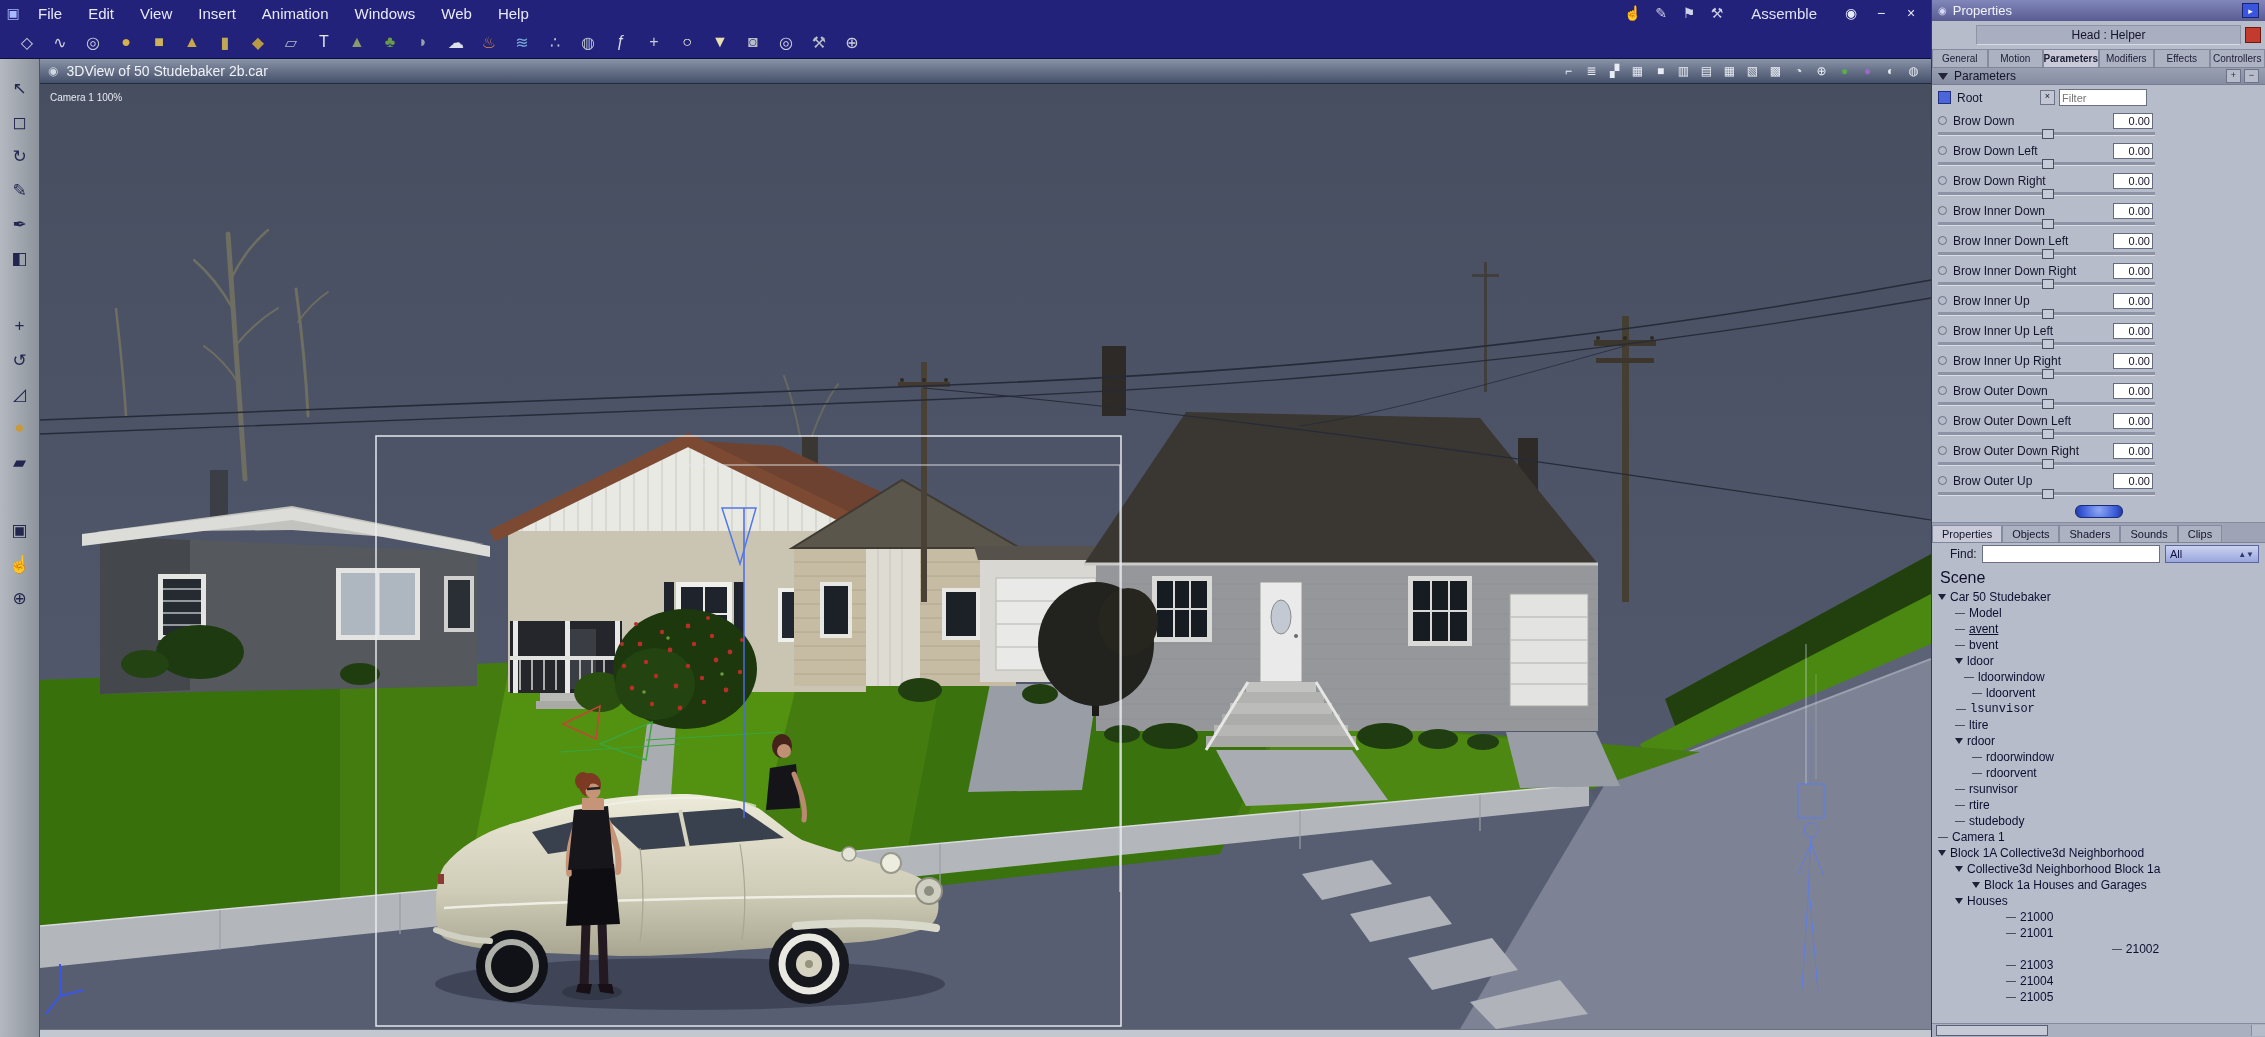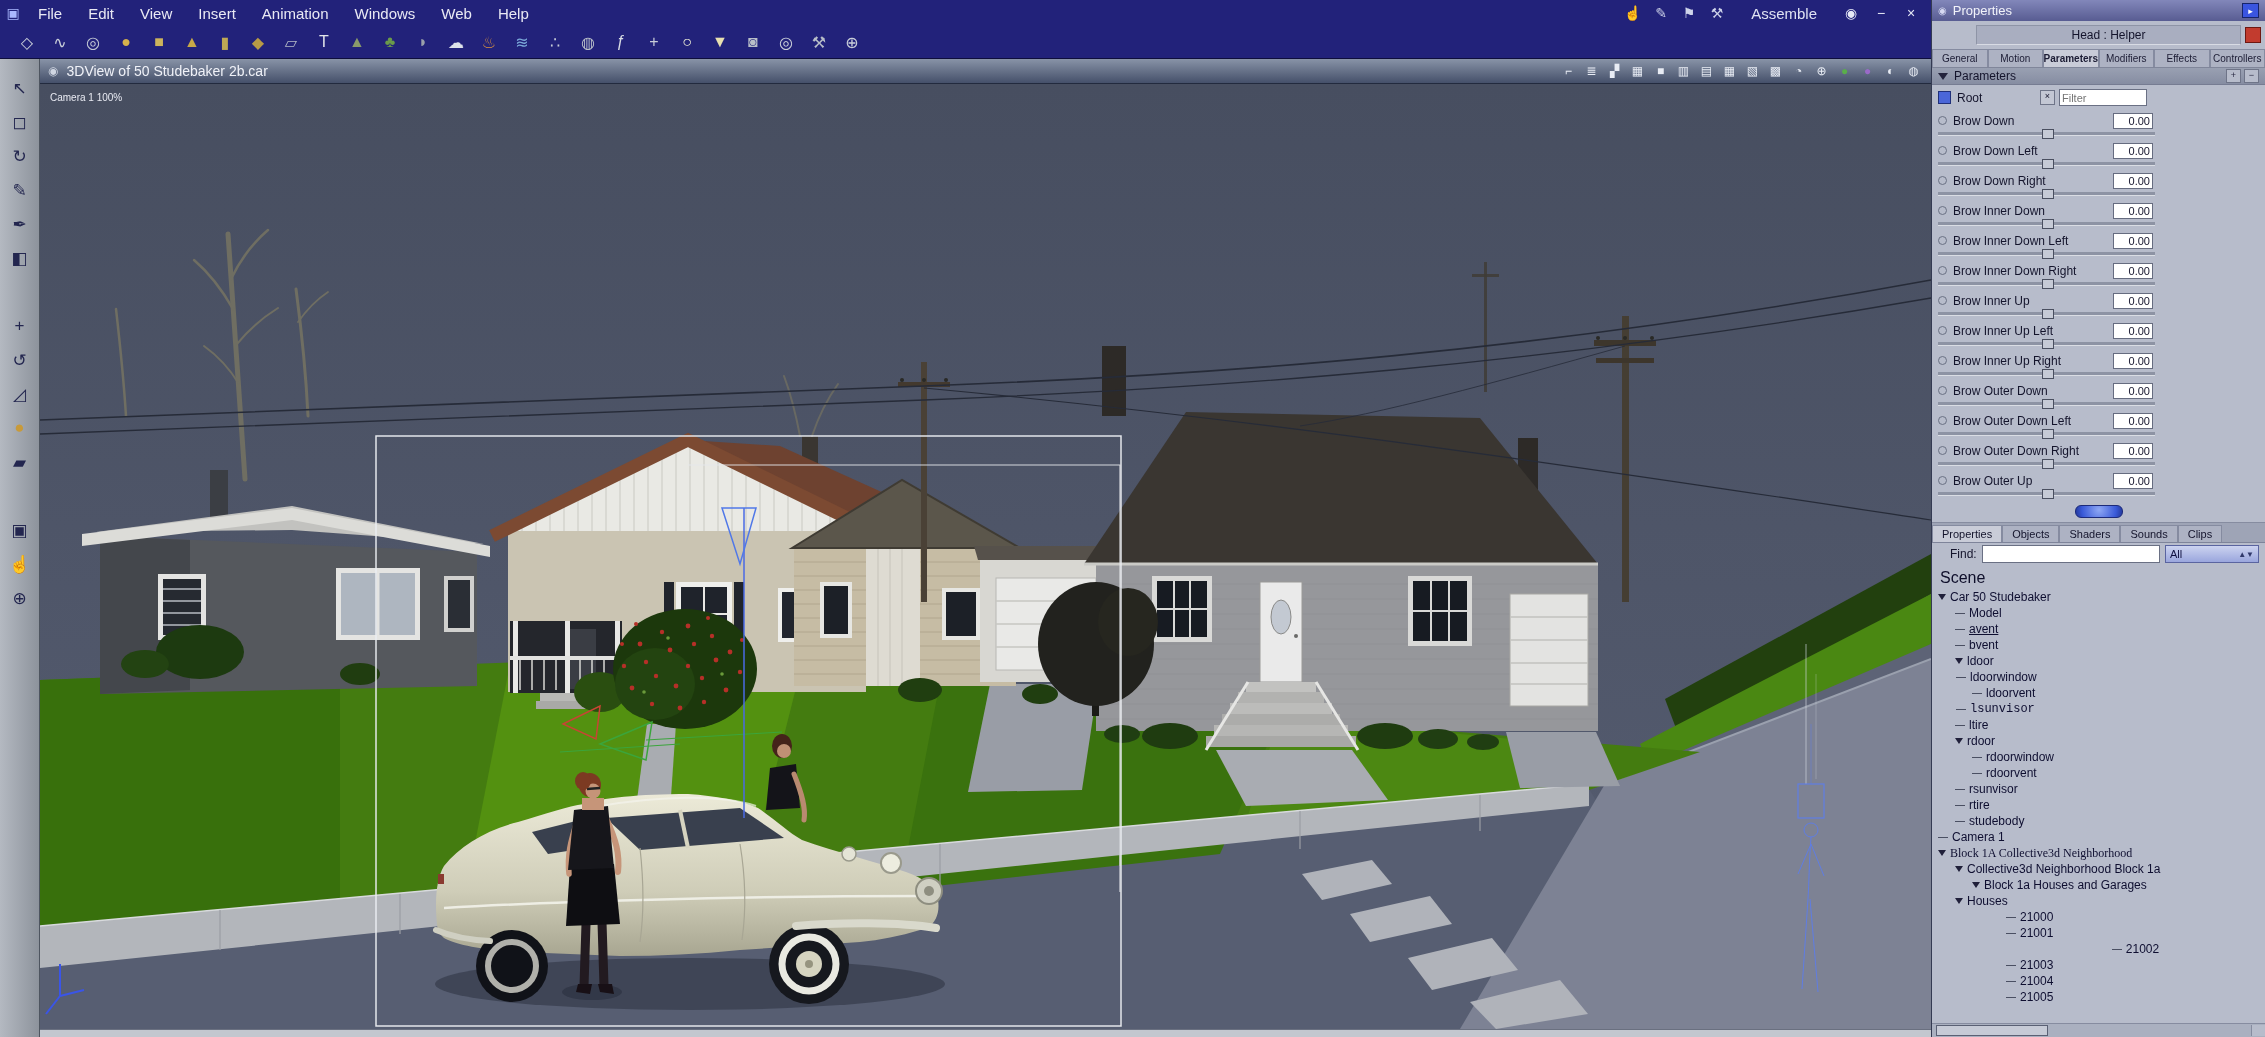--- a/index.html
+++ b/index.html
@@ -762,21 +762,21 @@
           <div class="tree-row" style="padding-left: 23px;">
             <span class="glyph"></span>
             <span class="t-label">bvent</span>
           </div>
 
           <div class="tree-row expander" style="padding-left: 23px;">
             <span class="glyph"></span>
             <span class="t-label">ldoor</span>
           </div>
 
-          <div class="tree-row" style="padding-left: 24px; text-align: center;">
+          <div class="tree-row" style="padding-left: 32px; text-align: center;">
             <span class="glyph"></span>
             <span class="t-label">ldoorwindow</span>
           </div>
 
           <div class="tree-row" style="padding-left: 40px;">
             <span class="glyph"></span>
             <span class="t-label">ldoorvent</span>
           </div>
 
           <div class="tree-row" style="padding-left: 24px; font-family: Liberation Mono, monospace;">
@@ -817,21 +817,21 @@
           <div class="tree-row" style="padding-left: 23px;">
             <span class="glyph"></span>
             <span class="t-label">studebody</span>
           </div>
 
           <div class="tree-row" style="padding-left: 6px;">
             <span class="glyph"></span>
             <span class="t-label">Camera 1</span>
           </div>
 
-          <div class="tree-row expander" style="padding-left: 6px; font-family: Liberation Serif, serif;">
+          <div class="tree-row expander" style="padding-left: 6px;">
             <span class="glyph"></span>
             <span class="t-label">Block 1A Collective3d Neighborhood</span>
           </div>
 
           <div class="tree-row expander" style="padding-left: 23px;">
             <span class="glyph"></span>
             <span class="t-label">Collective3d Neighborhood  Block 1a</span>
           </div>
 
           <div class="tree-row expander" style="padding-left: 40px;">

